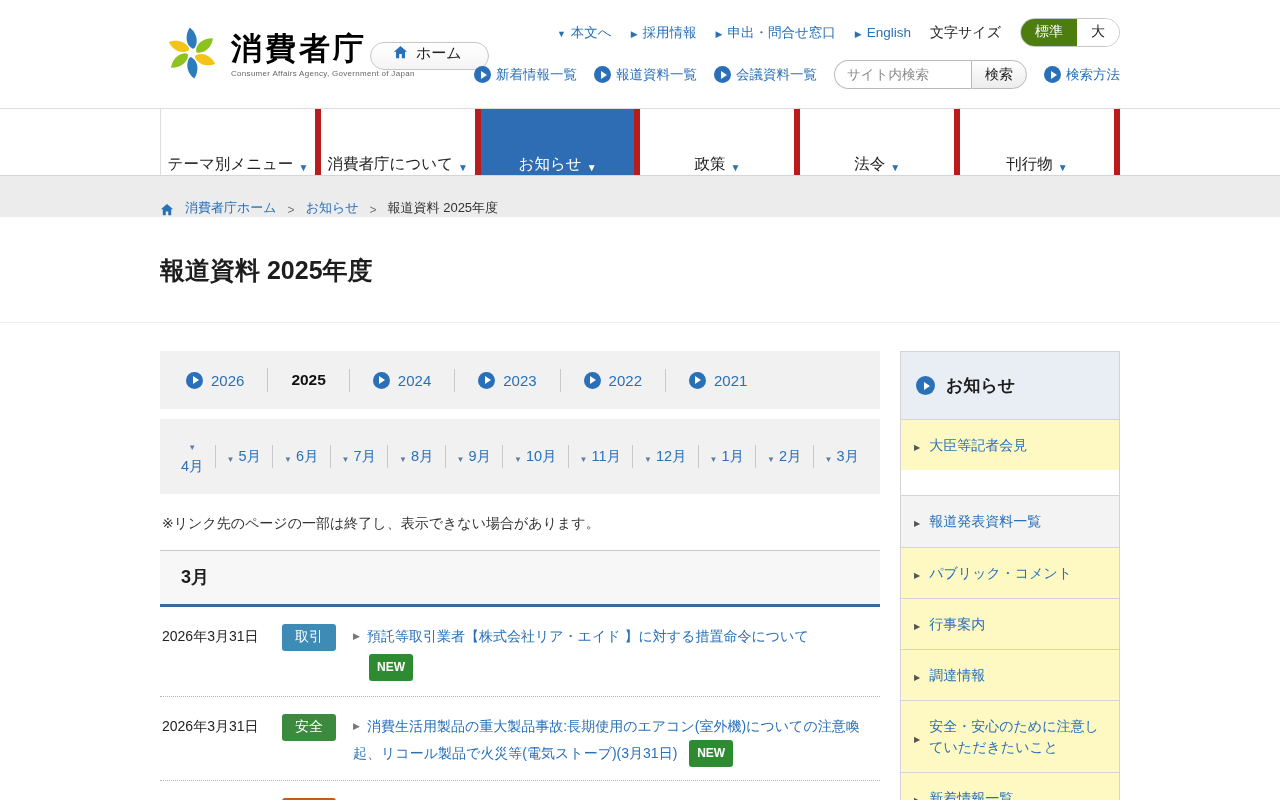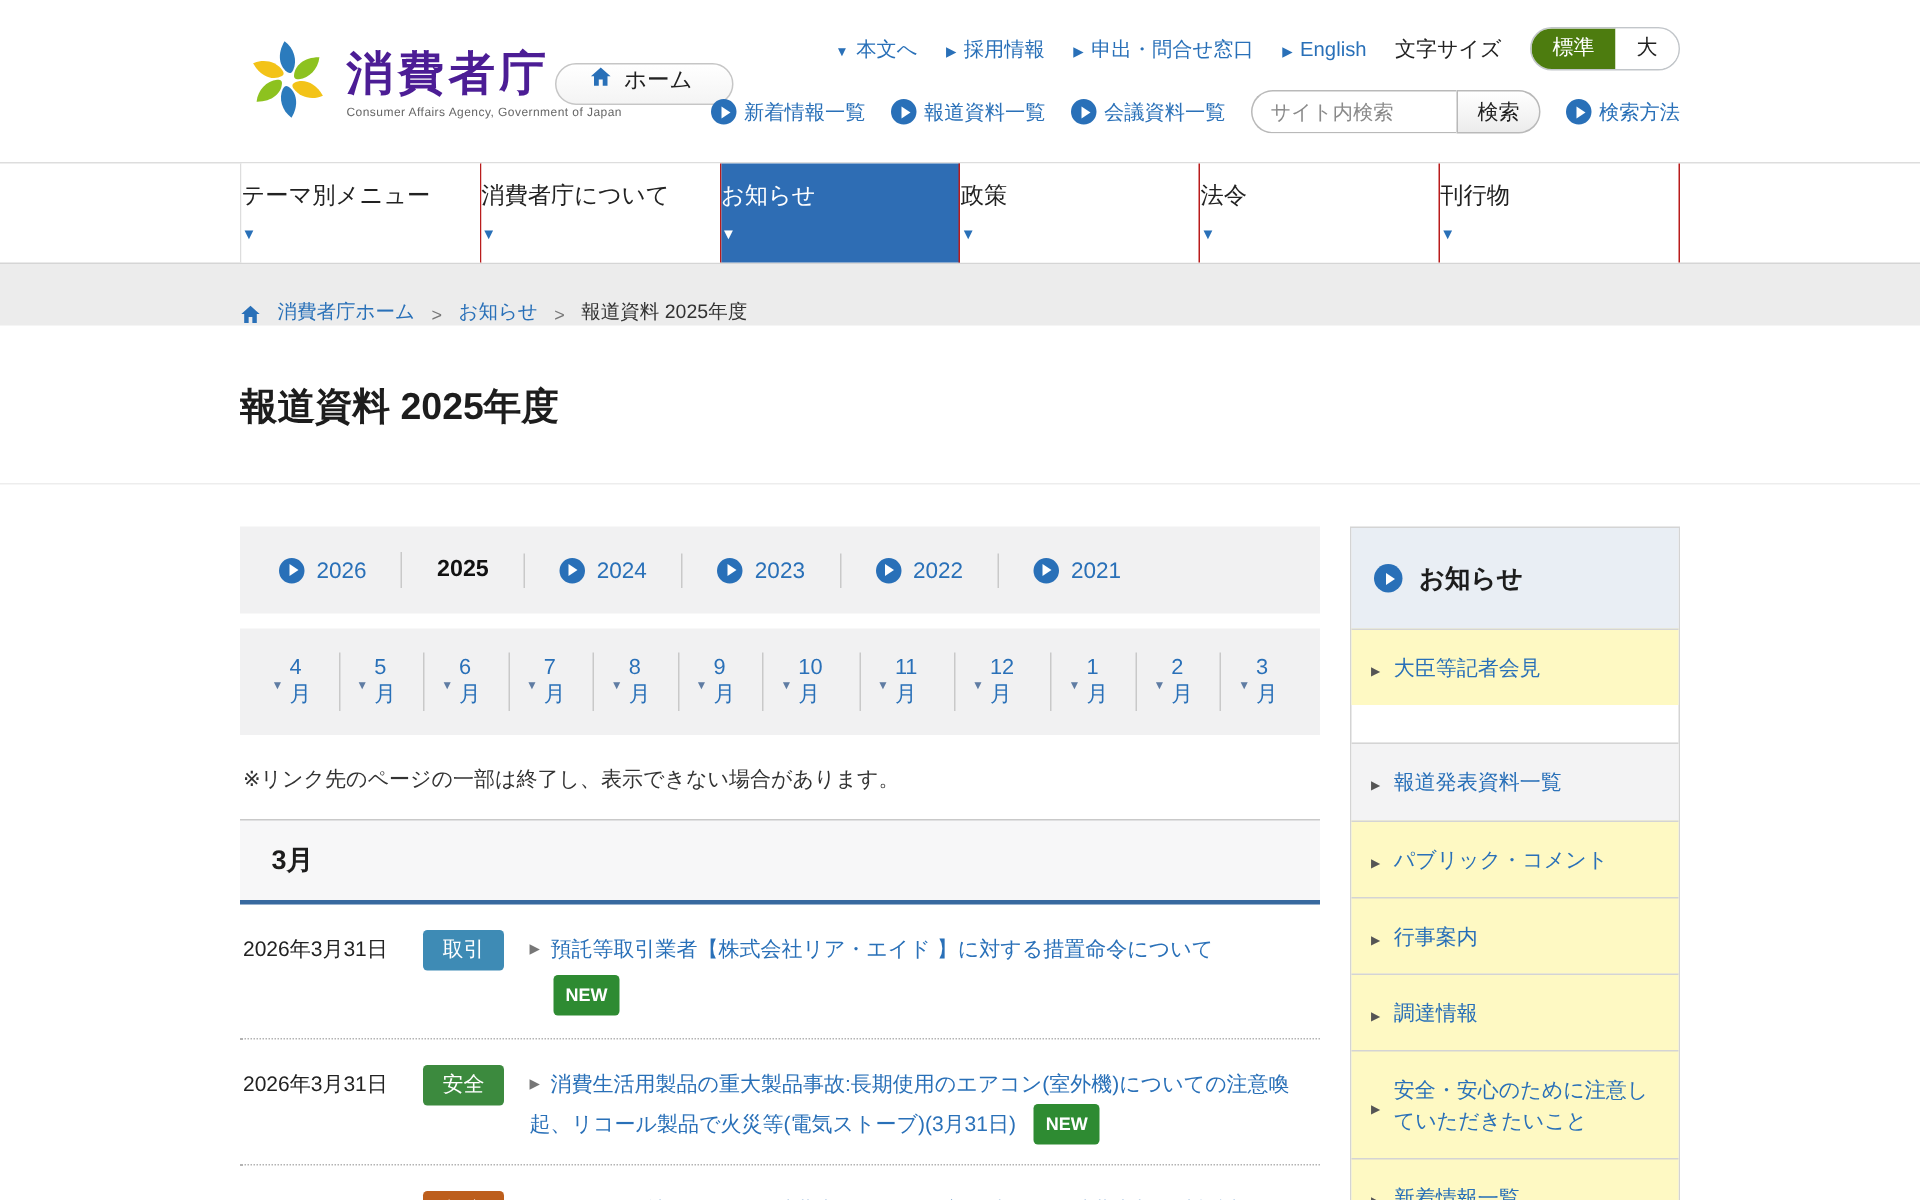--- a/index.html
+++ b/index.html
@@ -4,21 +4,21 @@
 <style>
   * { margin:0; padding:0; box-sizing:border-box; }
   html,body { width:1280px; height:800px; overflow:hidden; background:#fff;
     font-family:"Liberation Sans","DejaVu Sans",sans-serif; color:#222; }
   a { text-decoration:none; }
   .link { color:#2970b8; cursor:pointer; }
 
   
   .header { position:relative; width:1280px; height:108px; background:#fff; }
   .logo-area { position:absolute; left:163px; top:24px; display:flex; align-items:center; gap:10px; }
-  .logo-text-jp { font-size:31px; font-weight:bold; color:#4c1d95; letter-spacing:3px; line-height:1.1; }
+  .logo-text-jp { font-size:31px; font-weight:bold; color:#000000; letter-spacing:3px; line-height:1.1; }
   .logo-text-en { font-size:8px; color:#666; margin-top:3px; letter-spacing:.3px; }
   .home-btn { position:absolute; left:370px; top:42px; display:inline-flex; align-items:center; gap:8px;
     border:1px solid #c6c6c6; border-radius:16px; background:linear-gradient(#fff,#f4f4f4);
     padding:1px 26px 6px 22px; font-size:15px; color:#222; cursor:pointer; }
   .util-row1 { position:absolute; right:160px; top:18px; display:flex; align-items:center; gap:19px; font-size:13.5px; }
   .util-row2 { position:absolute; right:160px; top:60px; display:flex; align-items:center; gap:17px; font-size:13.5px; }
   .util-item { display:inline-flex; align-items:center; gap:5px; }
   .fs-label { color:#222; font-size:14px; }
   .fs-pill { display:inline-flex; border:1px solid #c2c6ca; border-radius:15px; overflow:hidden; font-size:14px; cursor:pointer; }
   .fs-opt { padding:4px 14px 5px; background:#fff; color:#222; }
@@ -36,22 +36,22 @@
   .search-group { display:inline-flex; align-items:stretch; height:29px; }
   .search-input { width:137px; border:1px solid #b9b9b9; border-right:none; border-radius:15px 0 0 15px;
     padding:0 12px; font-size:13.5px; color:#333; outline:none; font-family:inherit; }
   .search-input::placeholder { color:#8a8a8a; }
   .search-btn { border:1px solid #b9b9b9; border-radius:0 15px 15px 0; background:linear-gradient(#fff,#ececec);
     font-size:14px; padding:0 13px; color:#222; cursor:pointer; font-family:inherit; }
 
   
   .nav-bar { width:1280px; border-top:1px solid #ddd; border-bottom:1px solid #d5d5d5; background:#fff; }
   .nav-inner { width:960px; margin:0 auto; display:flex; border-left:1px solid #ddd; }
-  .nav-item { width:160px; height:66px; border-right:1px solid #b91c1c; display:flex; flex-direction:column;
-    align-items:flex-start; justify-content:center; gap:5px; font-size:15.5px; cursor:pointer; background:#fff; }
+  .nav-item { width:160px; height:66px; border-right:6px solid #b91c1c; display:flex; 
+    align-items:flex-end; justify-content:center; gap:5px; font-size:15.5px; cursor:pointer; background:#fff; }
   .nav-caret::before { content:"▼"; font-size:10px; color:#2970b8; }
   .nav-item.active { background:#2e6db4; color:#fff; }
   .nav-item.active .nav-caret::before { color:#fff; }
 
   
   .bc-strip { width:1280px; height:41px; background:#ececec; }
   .bc-inner { width:960px; margin:0 auto; height:100%; display:flex; align-items:flex-end; gap:11px; font-size:13px; }
   .bc-sep { color:#777; font-size:12px; }
   .bc-current { color:#333; }
 
@@ -66,21 +66,21 @@
 
   .year-box { background:#f1f1f2; display:flex; align-items:center; padding:17px 24px; }
   .year-item { display:inline-flex; align-items:center; gap:8px; padding:3px 23px;
     border-left:1px solid #c9c9c9; font-size:15px; }
   .year-item:first-child { border-left:none; padding-left:2px; }
   .year-item.current { font-weight:bold; color:#111; font-size:15.5px; }
 
   .month-box { background:#f1f1f2; display:flex; align-items:center; padding:16px 10px; margin-top:10px; }
   .month-item { display:inline-flex; align-items:center; gap:4px; padding:2px 11px;
     border-left:1px solid #c9c9c9; font-size:14.5px; }
-  .month-item:first-child { border-left:none; }
+  .month-item:first-child { border-left:none;flex-direction:column; }
   .month-item .mk-down::before { color:#5f7ca3; font-size:8px; }
 
   .note { margin:21px 0 0 2px; font-size:14px; color:#333; }
 
   .section-head { margin-top:17px; background:#f7f7f8; border-top:1px solid #c9c9c9;
     border-bottom:3px solid #38699f; padding:14px 21px 15px; font-size:18px; font-weight:bold; color:#1d1d1d; }
 
   .news-row { display:flex; align-items:flex-start; padding:17px 2px 13px; border-bottom:1px dotted #b3b3b3; }
   .news-row:last-child { border-bottom:none; }
   .news-date { width:112px; font-size:14px; color:#222; padding-top:4px; flex:0 0 auto; }

